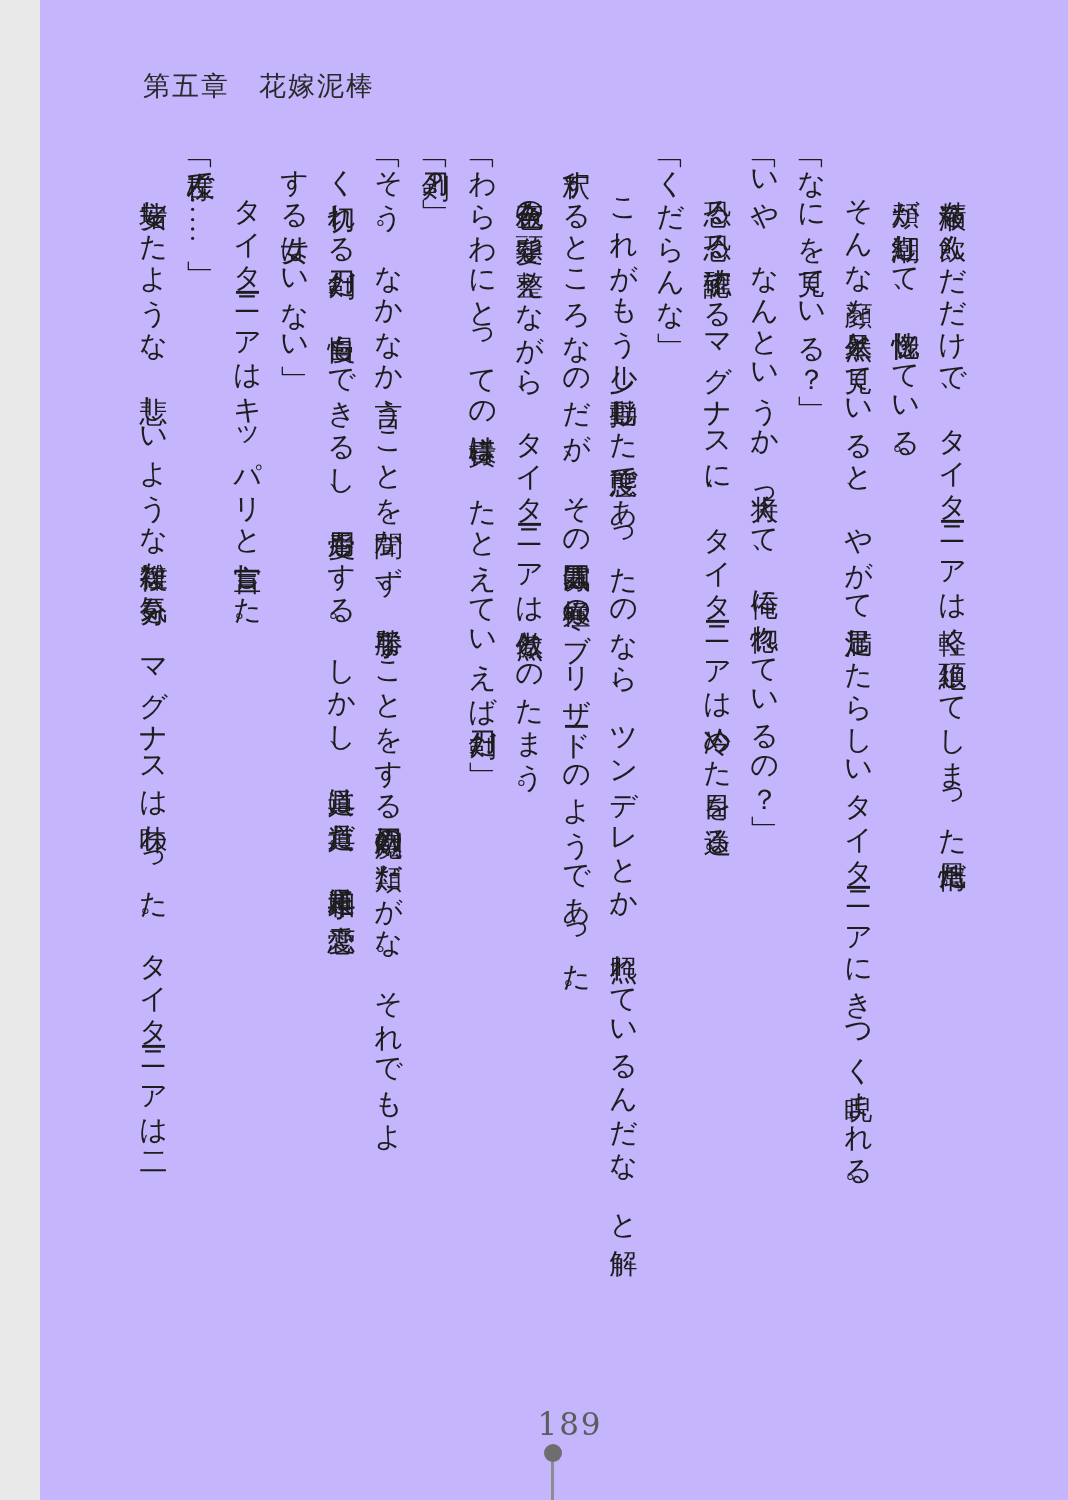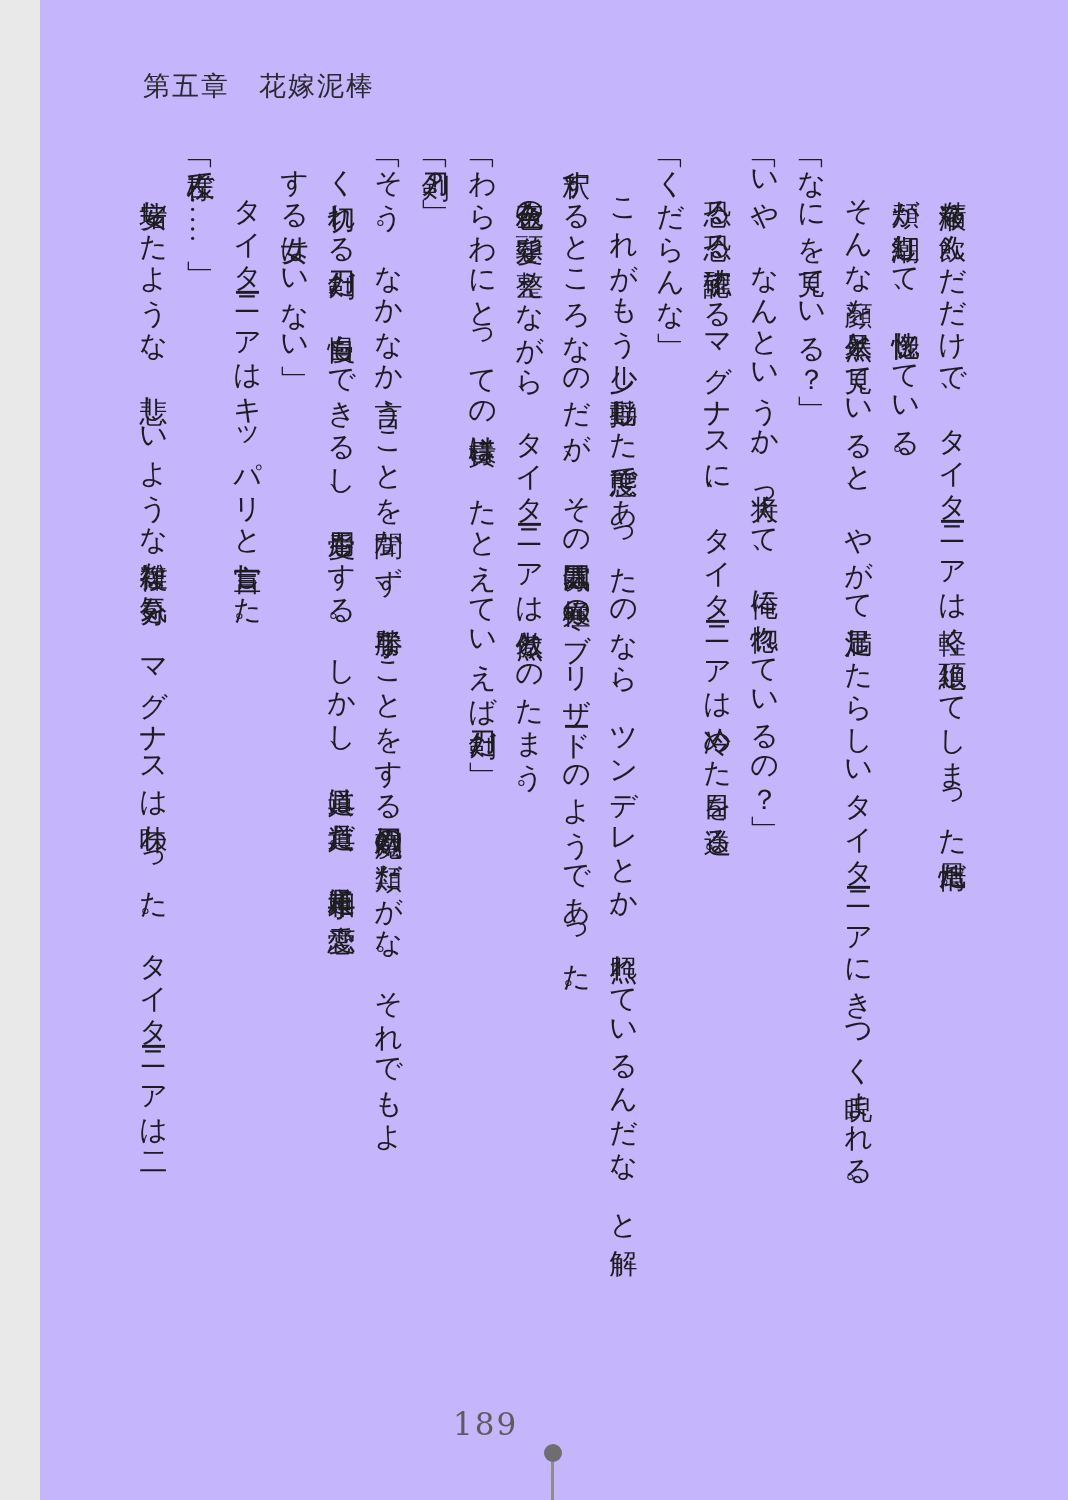--- a/index.html
+++ b/index.html
@@ -37,23 +37,23 @@
     line-height: 47px;
     letter-spacing: 1px;
     color: #1d1d1d;
   }
   .tline {
     white-space: nowrap;
   }
   .page-number {
     position: absolute;
     top: 1406px;
-    left: 413px;
+    left: 430px;
     width: 200px;
-    text-align: left;
+    text-align: center;
     font-size: 31px;
     letter-spacing: 2px;
     color: #5c5c5c;
     font-family: "DejaVu Serif", "Liberation Serif", serif;
   }
   .marker-dot {
     position: absolute;
     left: 504px;
     top: 1444px;
     width: 18px;

